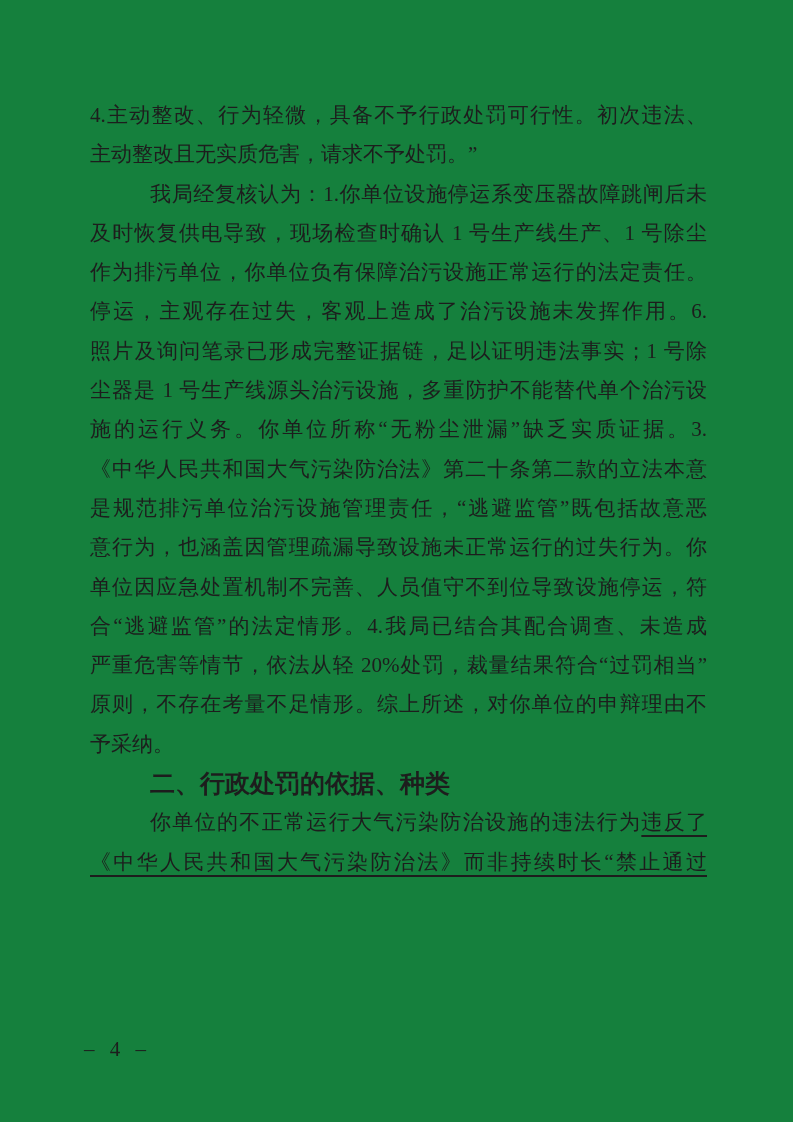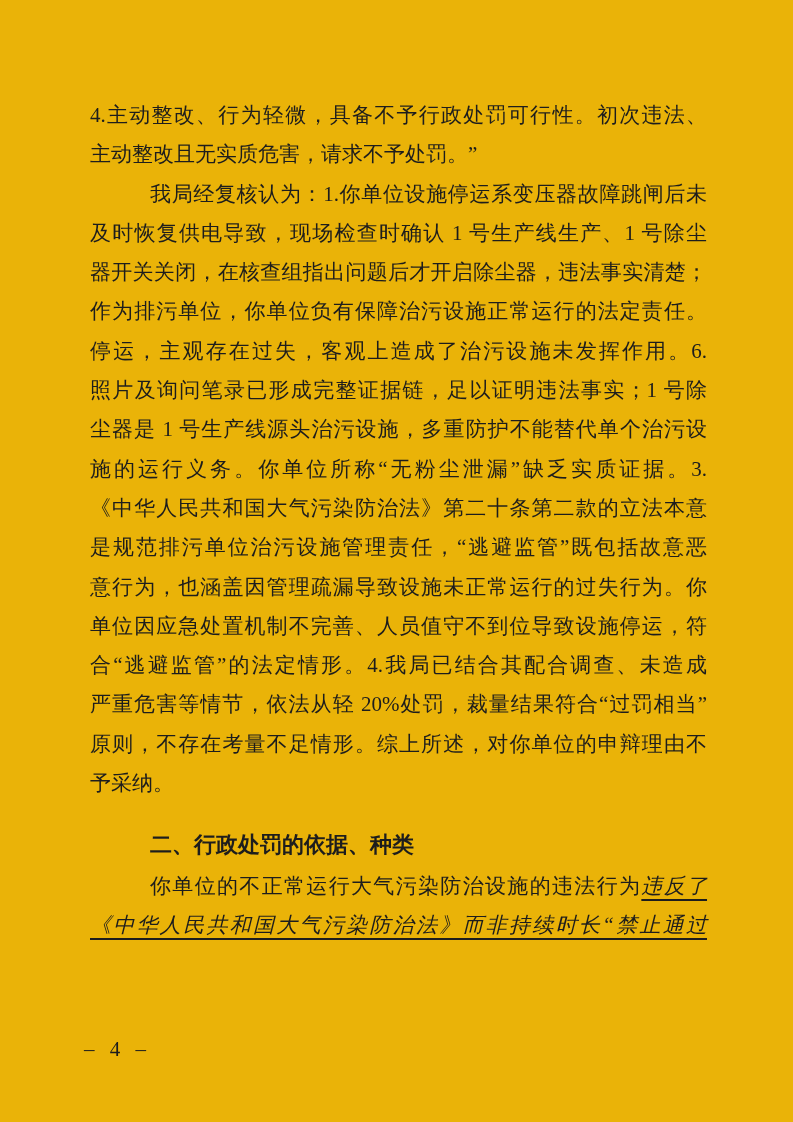--- a/index.html
+++ b/index.html
@@ -4,21 +4,21 @@
 <style>
   html, body {
     margin: 0;
     padding: 0;
     background: #ffffff;
   }
   .page {
     position: relative;
     width: 793px;
     height: 1122px;
-    background: #eab308;
+    background: #15803d;
     overflow: hidden;
     font-family: "Liberation Serif", "DejaVu Serif", serif;
     color: #1d1d1d;
   }
   .doc-body {
     position: absolute;
     left: 90px;
     top: 96px;
     width: 617px;
   }
@@ -31,51 +31,48 @@
   }
   .line.justify {
     white-space: normal;
     text-align: justify;
     text-align-last: justify;
   }
   .line.indent {
     text-indent: 60px;
   }
   .line.heading {
-    font-family: Liberation Mono, monospace;
+    font-family: Liberation Sans, sans-serif;
     font-weight: 700;
-    font-size: 22px;
-    margin-top: 24px;
+    font-size: 25px;
   }
   .u {
     text-decoration: underline;
     text-underline-offset: 6px;
     text-decoration-thickness: 1.5px;
-    font-style: italic;
   }
   .page-footer {
     position: absolute;
     left: 84px;
     top: 1036px;
     font-size: 21px;
     line-height: 26px;
     letter-spacing: 5px;
     color: #1d1d1d;
   }
 </style>
 </head>
 <body>
 
 <div class="page">
   <div class="doc-body" id="doc-body">
       <div class="line justify"><span>4.主动整改、行为轻微，具备不予行政处罚可行性。初次违法、</span></div>
       <div class="line"><span>主动整改且无实质危害，请求不予处罚。”</span></div>
       <div class="line justify indent"><span>我局经复核认为：1.你单位设施停运系变压器故障跳闸后未</span></div>
       <div class="line justify"><span>及时恢复供电导致，现场检查时确认 1 号生产线生产、1 号除尘</span></div>
-      <div class="line justify"><span>器开关关闭，在核查组指出问题后才开启除尘器，违法事实清楚；</span></div>
       <div class="line justify"><span>作为排污单位，你单位负有保障治污设施正常运行的法定责任。</span></div>
       <div class="line justify"><span>停运，主观存在过失，客观上造成了治污设施未发挥作用。6.</span></div>
       <div class="line justify"><span>照片及询问笔录已形成完整证据链，足以证明违法事实；1 号除</span></div>
       <div class="line justify"><span>尘器是 1 号生产线源头治污设施，多重防护不能替代单个治污设</span></div>
       <div class="line justify"><span>施的运行义务。你单位所称“无粉尘泄漏”缺乏实质证据。3.</span></div>
       <div class="line justify"><span>《中华人民共和国大气污染防治法》第二十条第二款的立法本意</span></div>
       <div class="line justify"><span>是规范排污单位治污设施管理责任，“逃避监管”既包括故意恶</span></div>
       <div class="line justify"><span>意行为，也涵盖因管理疏漏导致设施未正常运行的过失行为。你</span></div>
       <div class="line justify"><span>单位因应急处置机制不完善、人员值守不到位导致设施停运，符</span></div>
       <div class="line justify"><span>合“逃避监管”的法定情形。4.我局已结合其配合调查、未造成</span></div>

